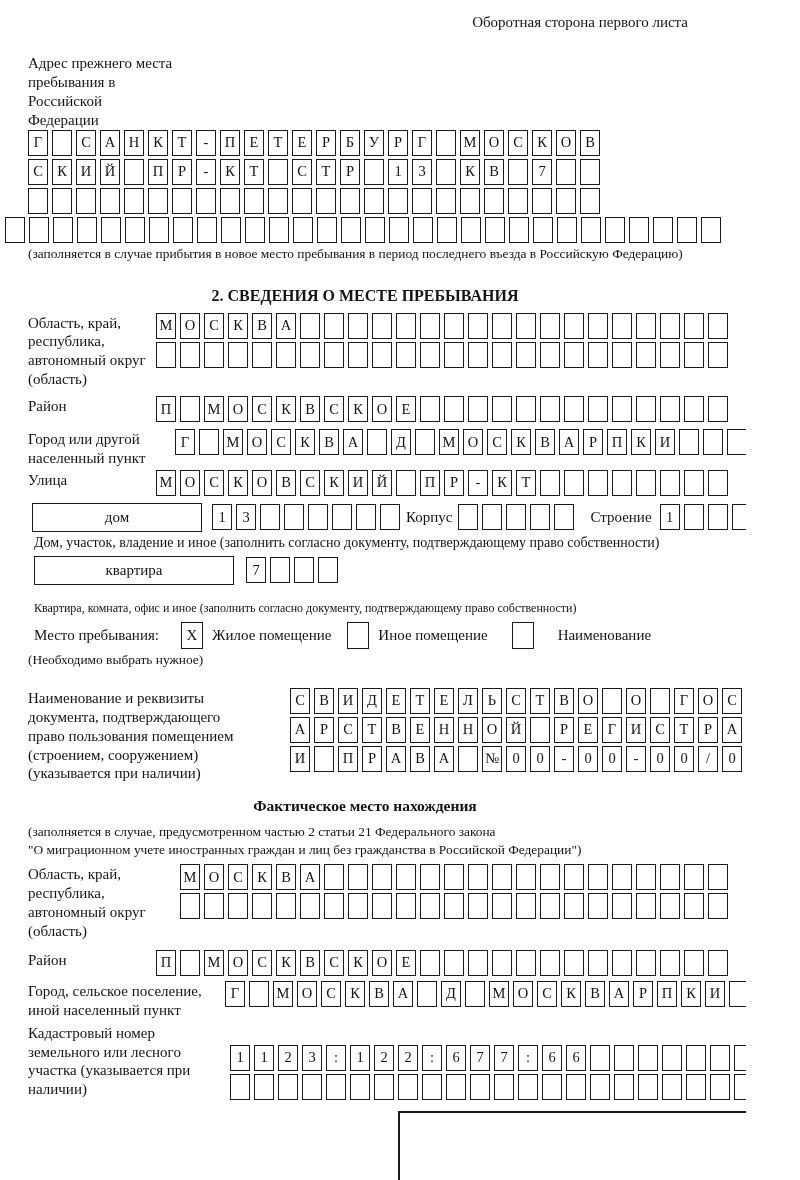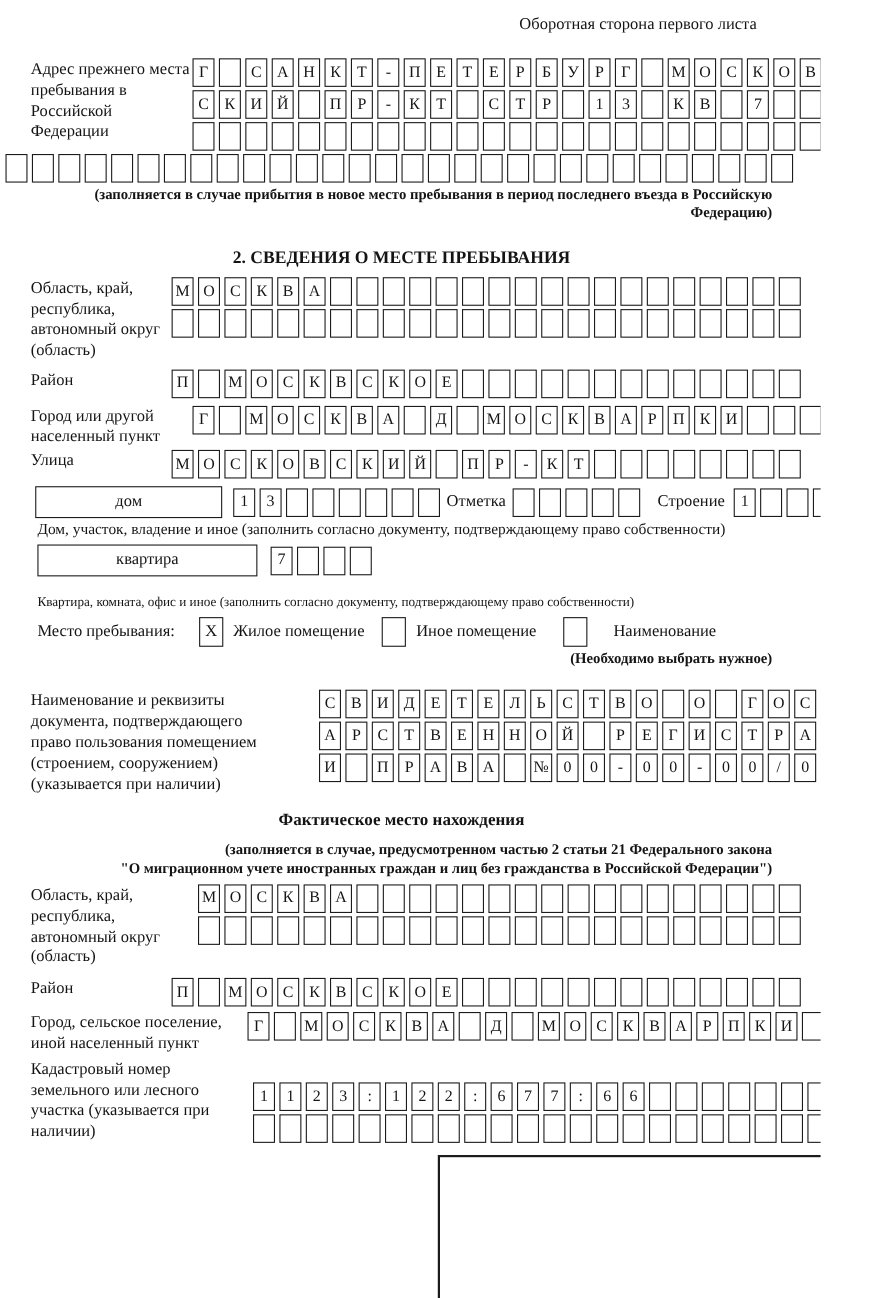--- a/index.html
+++ b/index.html
@@ -16,21 +16,21 @@
   .w217 { width:217px; } .w152 { width:152px; } .w197 { width:197px; } .w202 { width:202px; }
   .boxcol { display:flex; flex-direction:column; }
   .boxrow { display:flex; margin-bottom:3px; }
   .cb {
     flex:none; width:20px; height:26px; box-sizing:border-box;
     border:1.6px solid #1b1b1b; margin-right:4px;
     display:inline-flex; align-items:center; justify-content:center;
     font-size:14.5px; background:#fff;
   }
   .note { font-size:13.4px; }
-  .center { text-align:right;font-weight:bold; }
+  .center { text-align:left; }
   .title { text-align:center; font-weight:bold; font-size:16px; }
   .named-box {
     flex:none; box-sizing:border-box; border:1.7px solid #1b1b1b; height:29px;
     display:flex; align-items:center; justify-content:center; font-size:15px; background:#fff;
   }
   .chk {
     flex:none; width:22px; height:27px; box-sizing:border-box; border:1.6px solid #1b1b1b;
     display:inline-flex; align-items:center; justify-content:center; font-size:15px; background:#fff;
   }
   .inline-lbl { font-size:15px; }
@@ -42,21 +42,21 @@
     margin-left:352px; width:400px; text-align:center; font-size:13.6px; line-height:1.6; margin-top:7px;
   }
 </style>
 </head>
 <body>
 
 <div class="sheet">
 
   <div class="hdr">Оборотная сторона первого листа</div>
 
-  <div class="frow" style="margin-top:22px;">
+  <div class="frow" style="margin-top:22px;flex-direction:column;">
     <div class="flabel w147">Адрес прежнего места пребывания в Российской Федерации</div>
     <div class="boxcol">
       <div class="boxrow">
           <span class="cb">Г</span>
           <span class="cb"></span>
           <span class="cb">С</span>
           <span class="cb">А</span>
           <span class="cb">Н</span>
           <span class="cb">К</span>
           <span class="cb">Т</span>
@@ -321,21 +321,21 @@
     <div class="boxrow" style="margin:0 0 0 10px;">
         <span class="cb">1</span>
         <span class="cb">3</span>
         <span class="cb"></span>
         <span class="cb"></span>
         <span class="cb"></span>
         <span class="cb"></span>
         <span class="cb"></span>
         <span class="cb"></span>
       </div>
-    <div class="inline-lbl" style="margin-left:2px;">Отметка</div>
+    <div class="inline-lbl" style="margin-left:2px;">Корпус</div>
     <div class="boxrow" style="margin:0 0 0 6px;">
         <span class="cb"></span>
         <span class="cb"></span>
         <span class="cb"></span>
         <span class="cb"></span>
         <span class="cb"></span>
       </div>
     <div class="inline-lbl" style="margin-left:12px;">Строение</div>
     <div class="boxrow" style="margin:0 0 0 8px;">
         <span class="cb">1</span>

